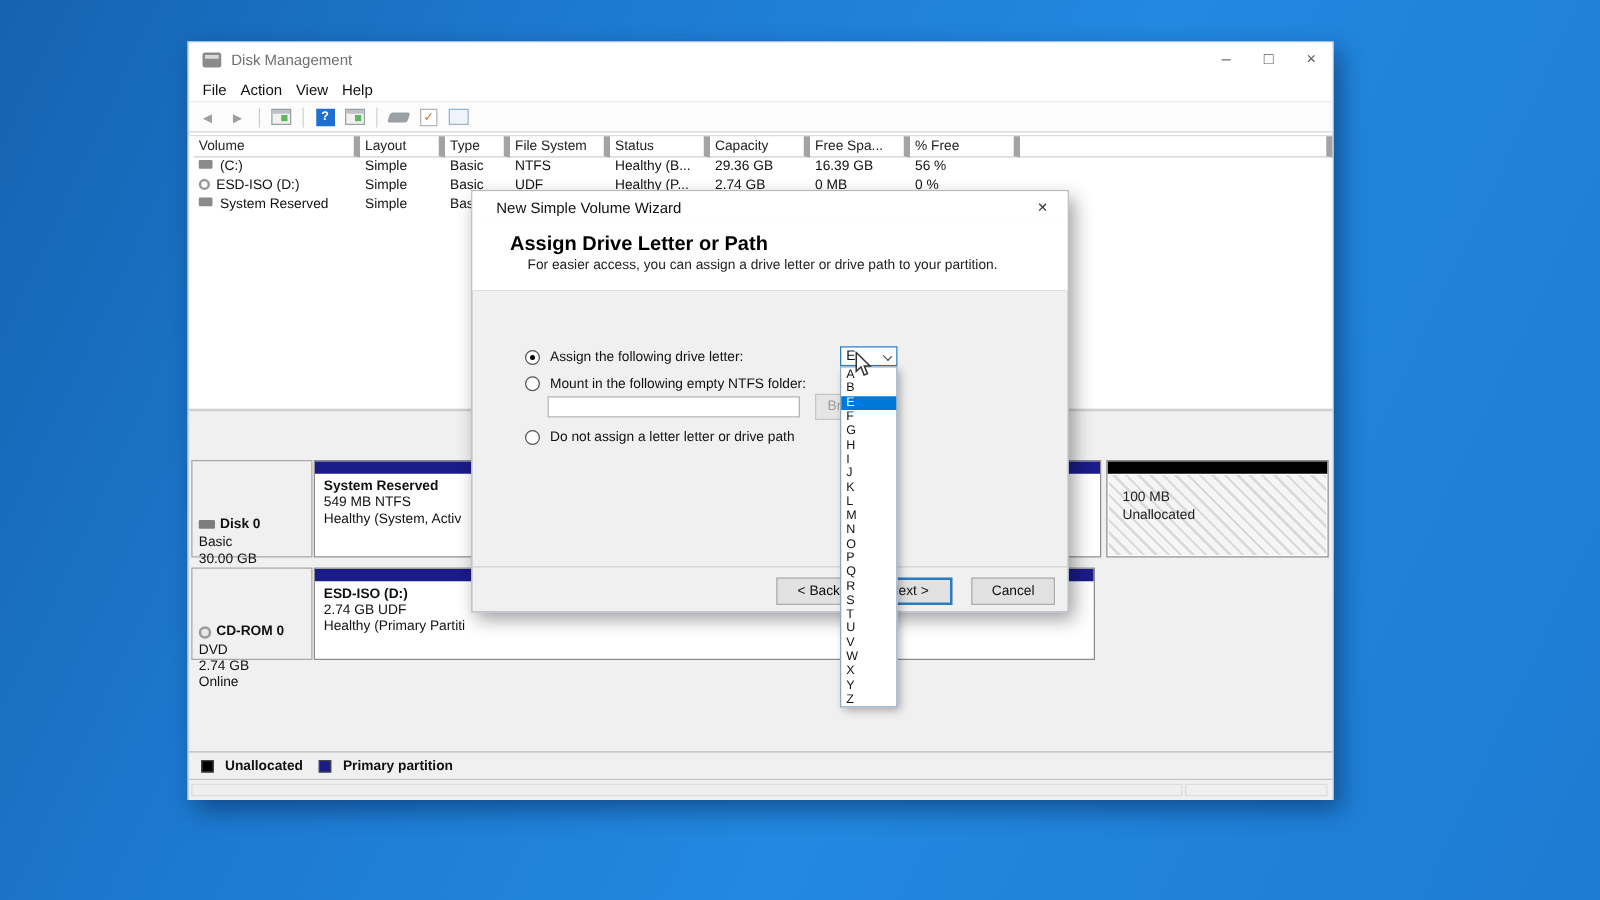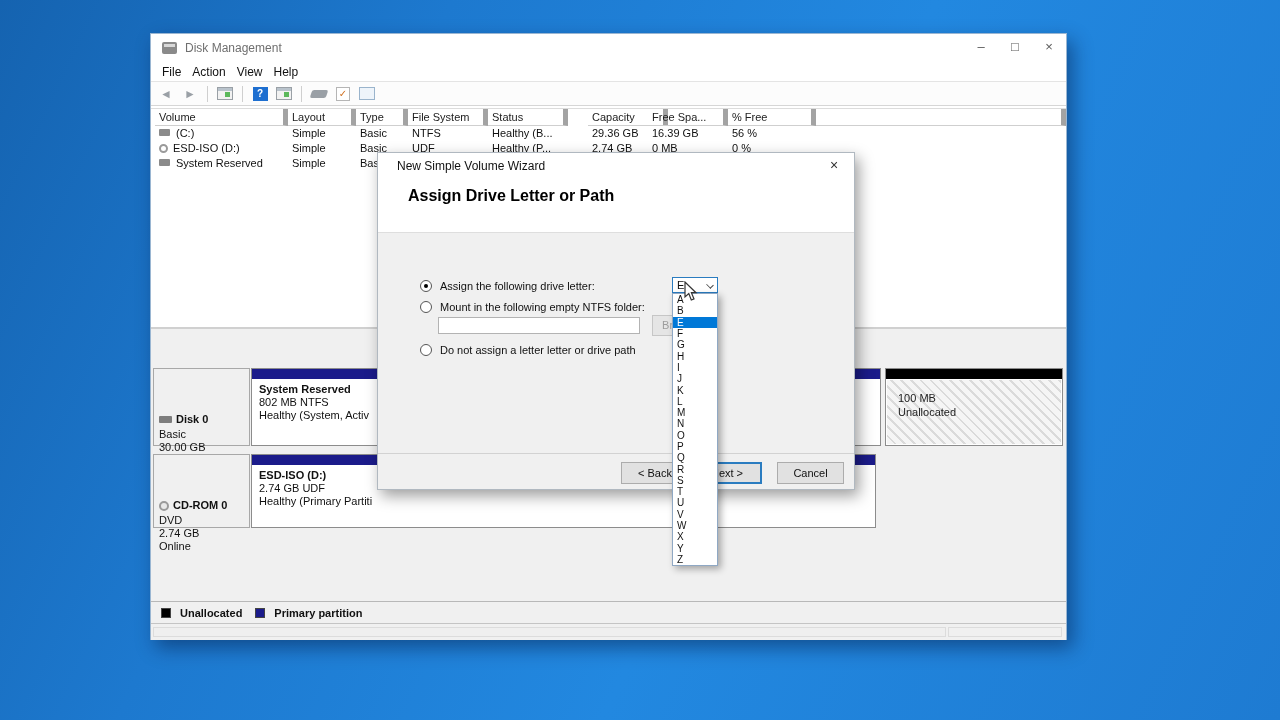--- a/index.html
+++ b/index.html
@@ -35,21 +35,21 @@
     display:flex; align-items:center; justify-content:center; }
   .ic-props { width:16px; height:13px; background:#eef4fa; border:1px solid #9ab4cc; }
 
   
   .listview { position:absolute; left:0; top:74px; right:0; height:219px; background:#fff; border-top:1px solid #dcdcdc; }
   .lv-head { position:absolute; top:0; height:17px; border-right:5px solid #a3a3a3; border-bottom:1px solid #cfcfcf;
     font-size:11px; color:#222; padding:2px 0 0 4px; overflow:hidden; white-space:nowrap; }
   .lv-cell { position:absolute; height:15px; font-size:11px; color:#111; padding-left:4px;
     overflow:hidden; white-space:nowrap; }
   .c0{left:4px;width:133px;} .c1{left:137px;width:68px;} .c2{left:205px;width:52px;} .c3{left:257px;width:80px;}
-  .c4{left:337px;width:80px;} .c5{left:417px;width:80px;margin-left:20px;} .c6{left:497px;width:80px;} .c7{left:577px;width:88px;}
+  .c4{left:337px;width:80px;} .c5{left:417px;width:80px;} .c6{left:497px;width:80px;} .c7{left:577px;width:88px;}
   .h-fill{left:665px;right:0;}
   .r0{top:18px;} .r1{top:33px;} .r2{top:48px;}
   .vol-ic-drive { display:inline-block; width:11px; height:7px; background:#8b8b8b; border-radius:1px; margin-right:6px; vertical-align:1px; }
   .vol-ic-disc { display:inline-block; width:9px; height:9px; border:2px solid #9a9a9a; border-radius:50%; margin-right:5px; vertical-align:-1px; }
 
   
   .graph { position:absolute; left:0; top:293px; right:0; height:274px; background:#f0f0f0; border-top:2px solid #d0d0d0; }
   .disk-row { position:absolute; left:0; right:0; }
   .d-label { position:absolute; left:2px; width:97px; height:100%; background:#f0f0f0; border:1px solid #a8a8a8;
     padding:4px 5px; font-size:11px; line-height:13px; color:#111; }
@@ -214,21 +214,21 @@
               <span>Disk 0</span>
             </div>
           <div>Basic</div>
           <div>30.00 GB</div>
           <div>Online</div>
         </div>
         <div class="part" style="left:100px; width:210px;">
           <div class="part-bar"></div>
           <div class="part-text">
             <div class="part-title">System Reserved</div>
-            <div>802 MB NTFS</div>
+            <div>549 MB NTFS</div>
             <div>Healthy (System, Activ</div>
           </div>
         </div>
         <div class="part" style="left:310px; width:420px;">
           <div class="part-bar"></div>
         </div>
         <div class="part" style="left:734px; width:178px;">
           <div class="part-bar black"></div>
           <div class="unalloc-body"></div>
           <div class="unalloc-text">
@@ -269,20 +269,21 @@
     <div class="statusbar"></div>
   </div>
 
   <div class="wizard">
     <div class="wiz-title">
       <span class="wiz-title-text">New Simple Volume Wizard</span>
       <span class="wiz-close">×</span>
     </div>
     <div class="wiz-header">
       <div class="wiz-heading">Assign Drive Letter or Path</div>
+      <div class="wiz-sub">For easier access, you can assign a drive letter or drive path to your partition.</div>
     </div>
 
     <div class="radio-row" style="top:126px;">
       <span class="radio on"></span>
       <span class="radio-label">Assign the following drive letter:</span>
     </div>
 
     <div class="radio-row" style="top:147px;">
       <span class="radio"></span>
       <span class="radio-label">Mount in the following empty NTFS folder:</span>

